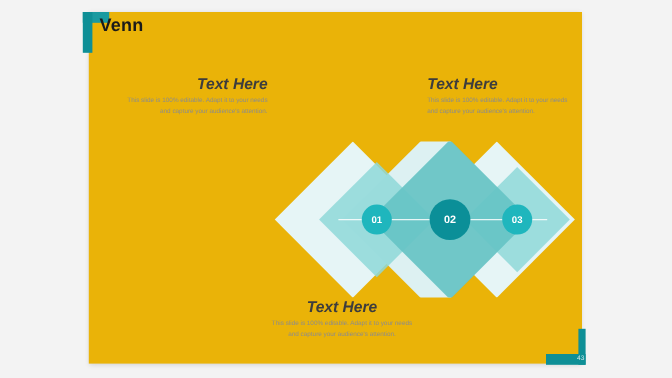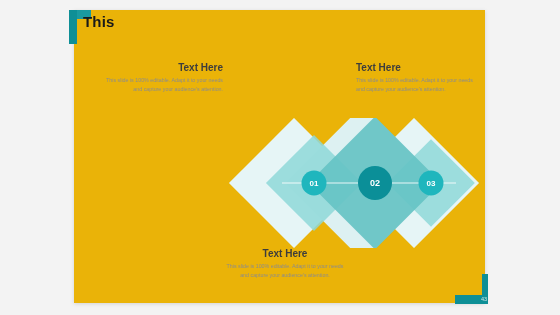--- a/index.html
+++ b/index.html
@@ -67,24 +67,25 @@
     letter-spacing: 0.2px;
     z-index: 7;
   }
 
   
   .text-block {
     position: absolute;
     width: 118px;
   }
   .tb-title {
-    font-size: 10px;
+    font-size: 13px;
     font-weight: bold;
     color: #3d3d3d;
     margin-bottom: 3px;
+    font-style: italic;
   }
   .tb-body {
     font-size: 5.3px;
     line-height: 1.65;
     color: #8c8c8c;
   }
 
   #block-top-left {
     left: 105px;
     top: 62px;
@@ -175,21 +176,21 @@
         <text x="207" y="65" text-anchor="middle" dominant-baseline="central" font-family="Liberation Sans, sans-serif" font-size="8" font-weight="bold" fill="#ffffff">03</text>
       </svg>
     </div>
 
   </div>
 
   <div id="header-bracket">
     <div class="bar-h"></div>
     <div class="bar-v"></div>
   </div>
-  <div id="page-title">This</div>
+  <div id="page-title">Venn</div>
 
   <div class="text-block" id="block-top-left">
     <div class="tb-title">Text Here</div>
     <div class="tb-body">This slide is 100% editable. Adapt it to your needs and capture your audience's attention.</div>
   </div>
 
   <div class="text-block" id="block-top-right">
     <div class="tb-title">Text Here</div>
     <div class="tb-body">This slide is 100% editable. Adapt it to your needs and capture your audience's attention.</div>
   </div>

